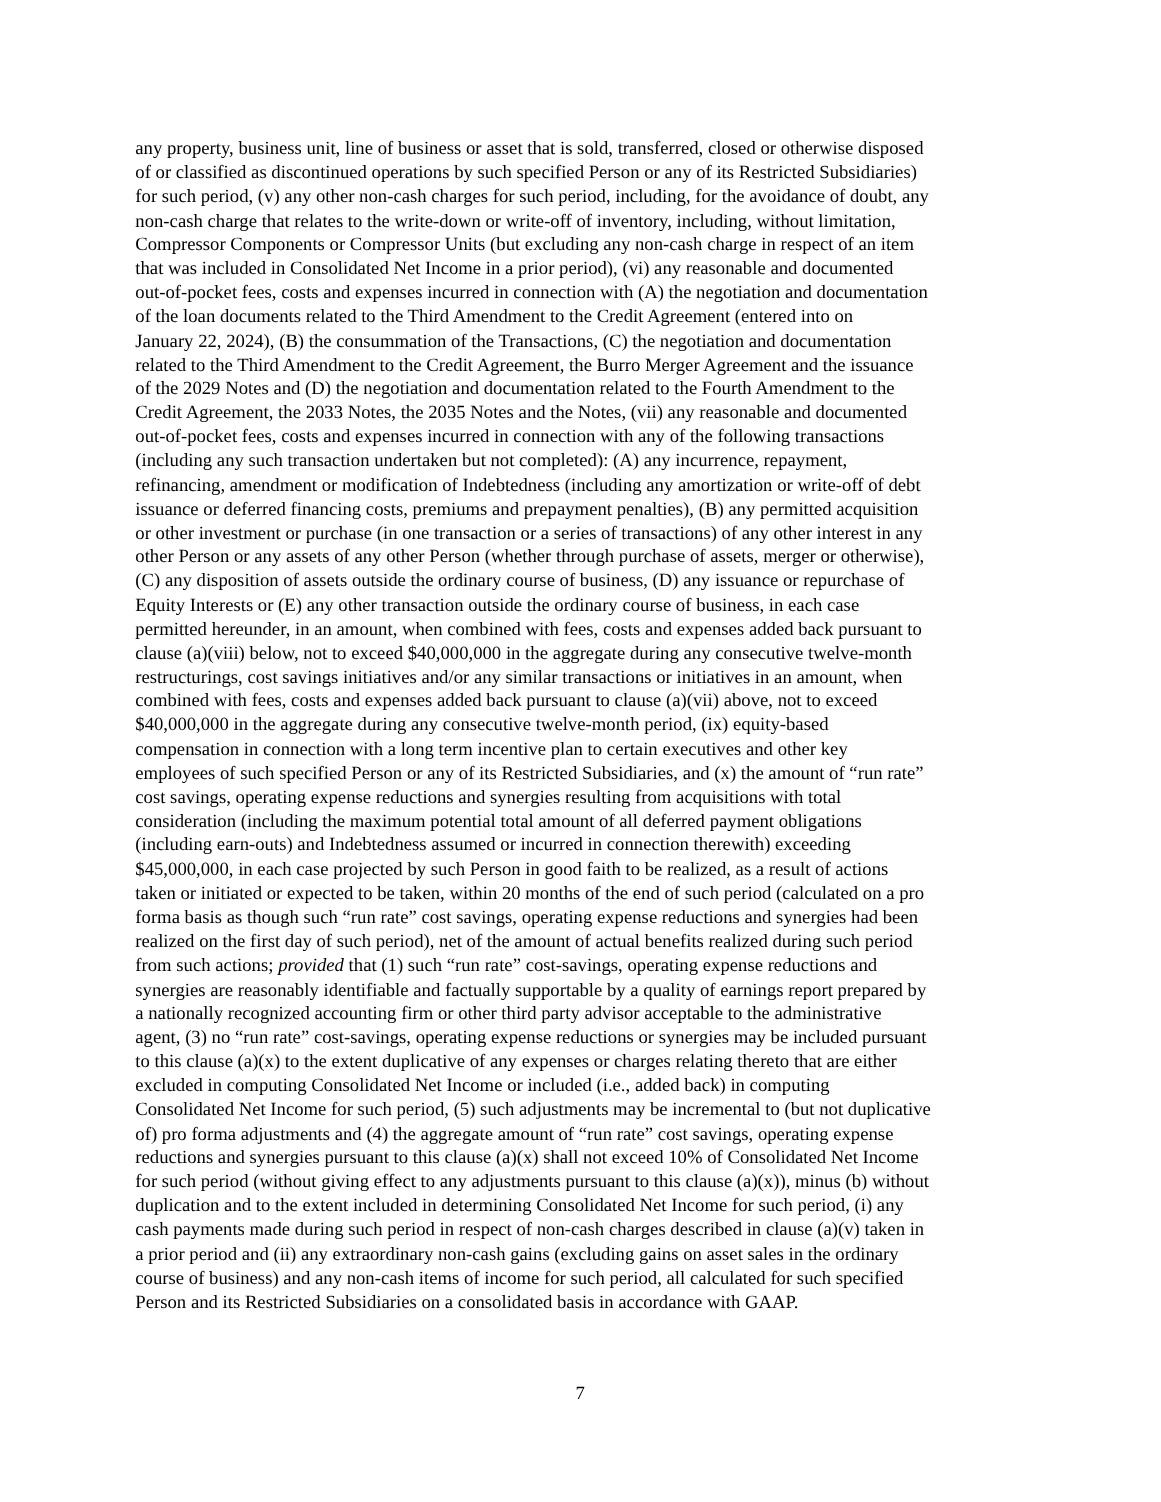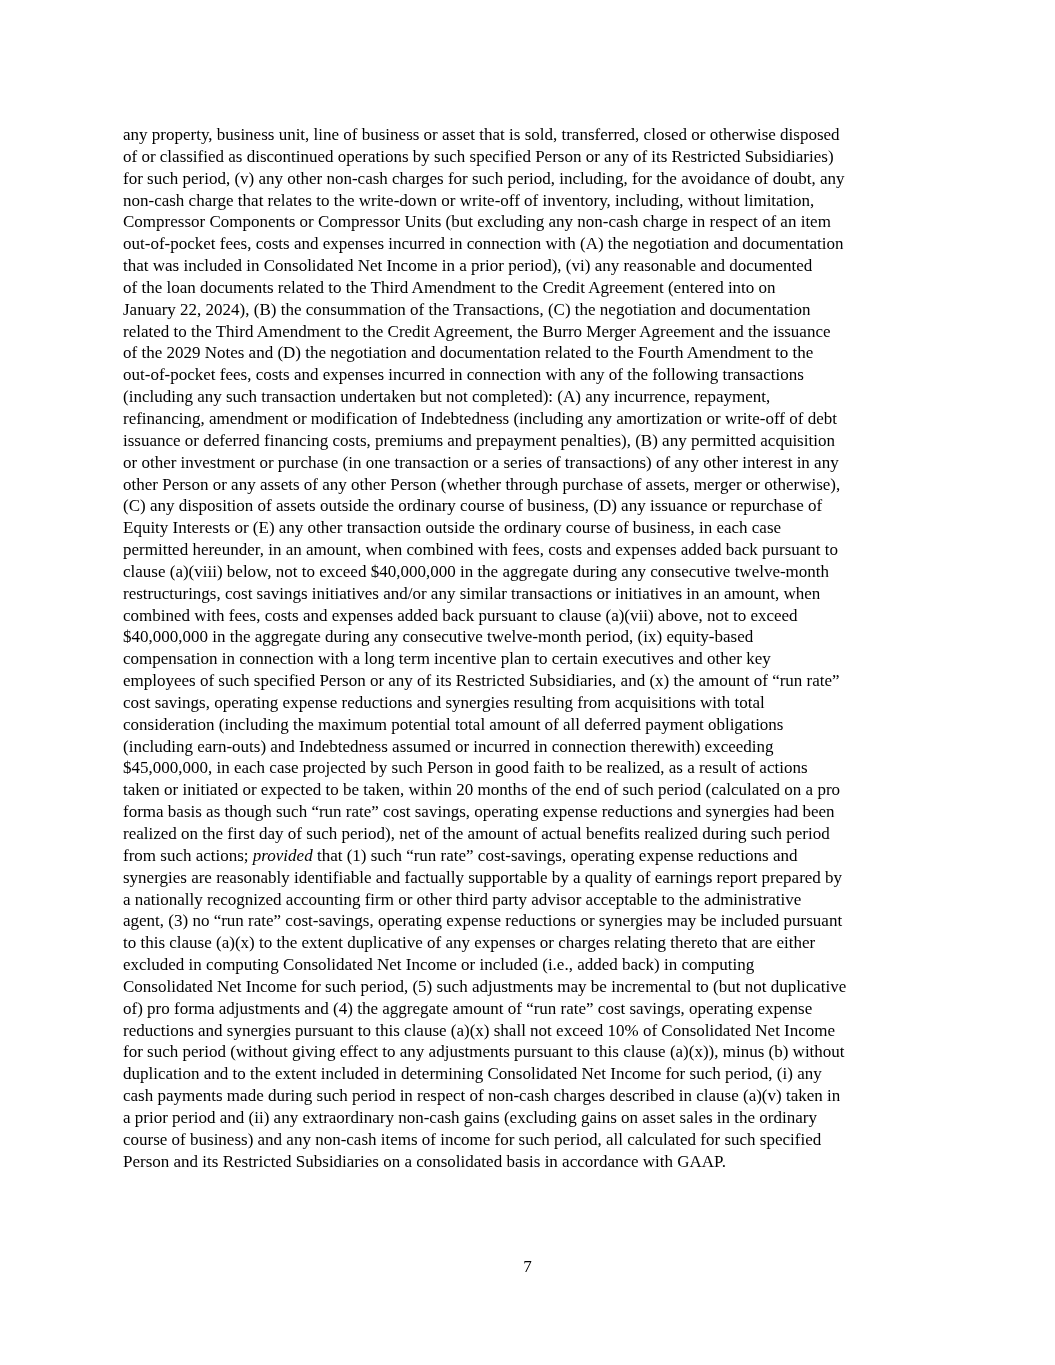--- a/index.html
+++ b/index.html
@@ -51,26 +51,27 @@
 </head>
 <body>
 
 <div class="page">
   <div class="text-block">
       <div class="line">any property, business unit, line of business or asset that is sold, transferred, closed or otherwise disposed</div>
       <div class="line">of or classified as discontinued operations by such specified Person or any of its Restricted Subsidiaries)</div>
       <div class="line">for such period, (v) any other non-cash charges for such period, including, for the avoidance of doubt, any</div>
       <div class="line">non-cash charge that relates to the write-down or write-off of inventory, including, without limitation,</div>
       <div class="line">Compressor Components or Compressor Units (but excluding any non-cash charge in respect of an item</div>
+      <div class="line">that was included in Consolidated Net Income in a prior period), (vi) any reasonable and documented</div>
       <div class="line">out-of-pocket fees, costs and expenses incurred in connection with (A) the negotiation and documentation</div>
-      <div class="line">that was included in Consolidated Net Income in a prior period), (vi) any reasonable and documented</div>
       <div class="line">of the loan documents related to the Third Amendment to the Credit Agreement (entered into on</div>
       <div class="line">January 22, 2024), (B) the consummation of the Transactions, (C) the negotiation and documentation</div>
       <div class="line">related to the Third Amendment to the Credit Agreement, the Burro Merger Agreement and the issuance</div>
       <div class="line">of the 2029 Notes and (D) the negotiation and documentation related to the Fourth Amendment to the</div>
+      <div class="line">Credit Agreement, the 2033 Notes, the 2035 Notes and the Notes, (vii) any reasonable and documented</div>
       <div class="line">out-of-pocket fees, costs and expenses incurred in connection with any of the following transactions</div>
       <div class="line">(including any such transaction undertaken but not completed): (A) any incurrence, repayment,</div>
       <div class="line">refinancing, amendment or modification of Indebtedness (including any amortization or write-off of debt</div>
       <div class="line">issuance or deferred financing costs, premiums and prepayment penalties), (B) any permitted acquisition</div>
       <div class="line">or other investment or purchase (in one transaction or a series of transactions) of any other interest in any</div>
       <div class="line">other Person or any assets of any other Person (whether through purchase of assets, merger or otherwise),</div>
       <div class="line">(C) any disposition of assets outside the ordinary course of business, (D) any issuance or repurchase of</div>
       <div class="line">Equity Interests or (E) any other transaction outside the ordinary course of business, in each case</div>
       <div class="line">permitted hereunder, in an amount, when combined with fees, costs and expenses added back pursuant to</div>
       <div class="line">clause (a)(viii) below, not to exceed $40,000,000 in the aggregate during any consecutive twelve-month</div>

